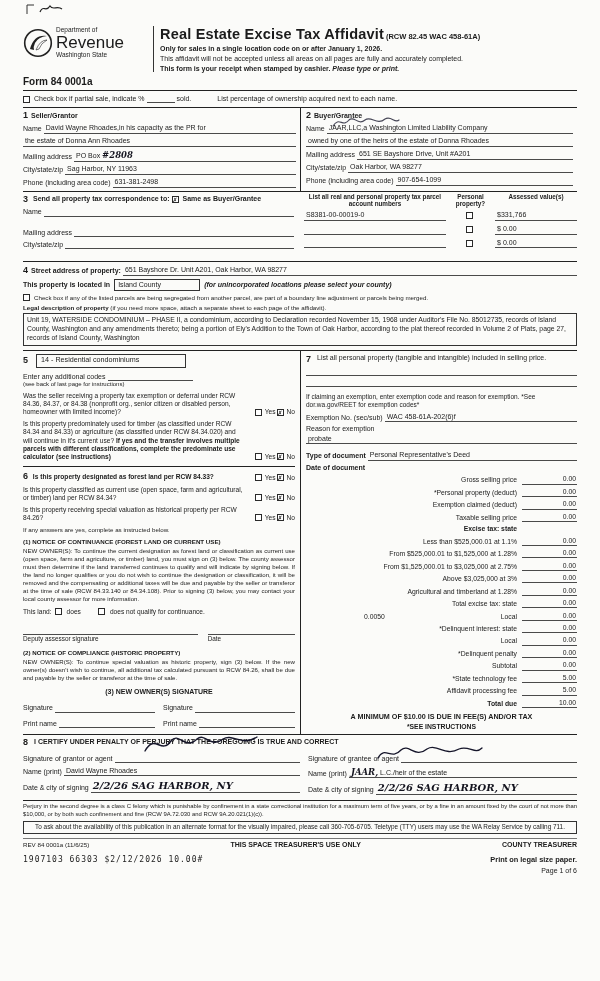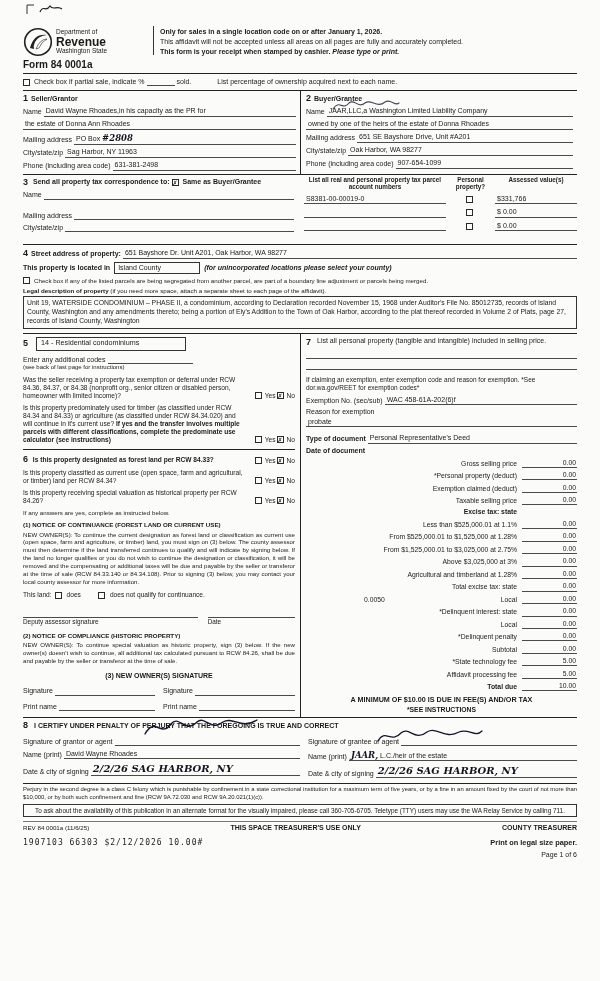--- a/index.html
+++ b/index.html
@@ -14,21 +14,21 @@
   .cb{display:inline-block;width:7px;height:7px;border:1px solid #2a2a2a;font-size:6px;line-height:6px;text-align:center;vertical-align:-1px;background:#fff;margin:0 2px 0 0;flex:none}
   .hand{font-family:"DejaVu Serif",serif;font-style:italic;font-weight:bold;color:#14141f;font-size:8.5px}
   .secnum{font-weight:bold;font-size:9px;margin-right:3px}
   .small{font-size:6.2px}
   .tiny{font-size:6px}
   
   .hdr{display:flex;margin-bottom:2px}
   .hdr-left{width:128px;flex:none;padding-top:3px}
   .logo-row{display:flex;align-items:center;gap:3px}
   .dept{font-size:6.5px;line-height:1.05}
-  .dept .big{font-size:12px;font-weight:bold}
+  .dept .big{font-size:17px;font-weight:normal}
   .hdr-div{width:1px;background:#333;margin:2px 6px 2px 2px;flex:none}
   .hdr-right{flex:1;padding-top:2px}
   .title{font-size:14.5px;font-weight:bold;letter-spacing:.2px}
   .rcw{font-size:7.5px;font-weight:bold}
   .hdr-right p{margin-top:1.5px;font-size:7px}
   .form-no{font-size:10px;font-weight:bold;margin:2px 0 2px 0}
   .hr{border-top:1.4px solid #222;margin:1px 0 2px 0}
   .partial{display:flex;align-items:center;gap:2px;padding:2px 0 3px 0}
   .blank-sm{display:inline-block;width:28px;border-bottom:1px solid #4a4a4a;height:8px}
   .partial-note{margin-left:24px}
@@ -115,20 +115,22 @@
         </svg>
         <div class="dept">
           <div>Department of</div>
           <div class="big">Revenue</div>
           <div>Washington State</div>
         </div>
       </div>
     </div>
     <div class="hdr-div"></div>
     <div class="hdr-right">
+      <div><span class="title">Real Estate Excise Tax Affidavit</span>
+           <span class="rcw">(RCW 82.45 WAC 458-61A)</span></div>
       <p class="b">Only for sales in a single location code on or after January 1, 2026.</p>
       <p>This affidavit will not be accepted unless all areas on all pages are fully and accurately completed.</p>
       <p><span class="b">This form is your receipt when stamped by cashier.</span>
          <span class="bi">Please type or print.</span></p>
     </div>
   </div>
   <div class="form-no">Form 84 0001a</div>
   <div class="hr"></div>
 
   <div class="partial">

